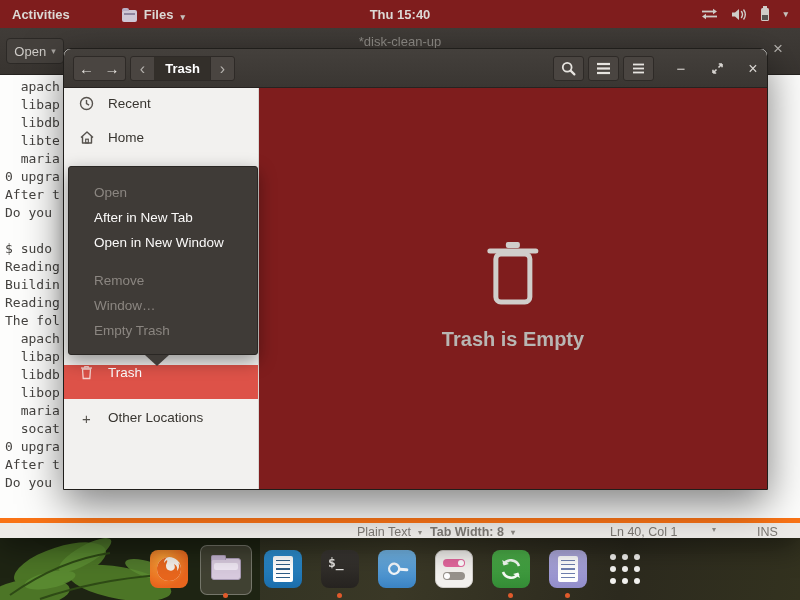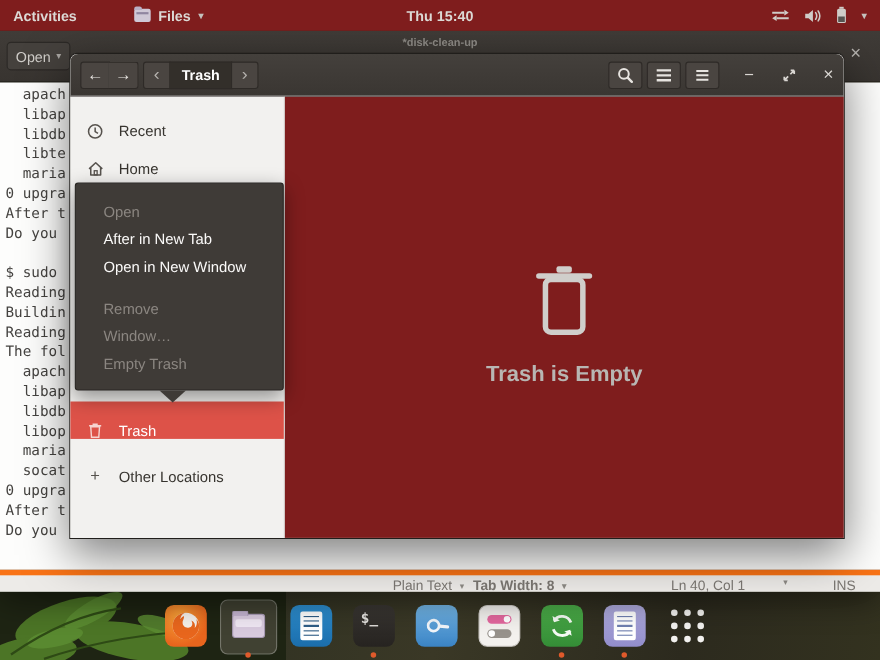--- a/index.html
+++ b/index.html
@@ -8,39 +8,39 @@
 
   
   .wallpaper { position:absolute; inset:0; z-index:0;
     background:linear-gradient(100deg,#22251a 0%,#2f3122 30%,#3a3826 55%,#2c2a1e 80%,#33321f 100%); }
   .wallpaper svg { position:absolute; left:0; bottom:0; }
 
   
   .topbar { position:absolute; left:0; top:0; width:800px; height:28px; background:#7f1d1d; z-index:40;
     color:#dcd9d5; font-size:13px; font-weight:600; display:flex; align-items:center; }
   .tb-activities { margin-left:12px; }
-  .tb-appmenu { margin-left:52px; display:flex; align-items:center; gap:7px; }
+  .tb-appmenu { margin-left:52px; display:flex; align-items:flex-end; gap:7px; }
   .tb-folder { width:15px; height:12px; background:#cfc8d6; border-radius:2px; position:relative; }
   .tb-folder::before { content:""; position:absolute; left:0; top:-2px; width:7px; height:3px; background:#b9b0c6; border-radius:2px 2px 0 0;}
   .tb-folder::after { content:""; position:absolute; left:2px; top:3px; right:2px; height:2px; background:#8f86a0; }
   .tb-caret { font-size:9px; color:#c4c1bd; }
   .tb-clock { position:absolute; left:50%; transform:translateX(-50%); }
   .tb-right { position:absolute; right:12px; display:flex; align-items:center; gap:13px; }
 
   
   .gedit { position:absolute; left:0; top:28px; width:800px; height:510px; z-index:10;
     box-shadow:0 8px 28px rgba(0,0,0,.45); }
   .gedit-header { position:absolute; left:0; top:0; width:100%; height:47px;
     background:linear-gradient(#403c38,#383430); border-bottom:1px solid #262320; }
   .gedit-open { position:absolute; left:6px; top:10px; width:58px; height:26px; background:#45413d;
     border:1px solid #2c2926; border-radius:4px; color:#cfccc8; font-size:13px;
     display:flex; align-items:center; justify-content:center; gap:5px; }
   .gedit-open .tb-caret{ color:#a9a6a2; }
   .gedit-title { position:absolute; left:50%; transform:translateX(-50%); top:6px; color:#8e8b86;
-    font-size:10px; font-weight:700; }
+    font-size:13px; font-weight:400; }
   .gedit-close { position:absolute; right:12px; top:11px; width:20px; height:20px; color:#b6b3af;
     font-size:17px; line-height:19px; text-align:center; }
   .gedit-content { position:absolute; left:0; top:47px; width:100%; height:443px; background:#fdfdfc; }
   .gedit-text { position:absolute; left:5px; top:3px; font-family:"DejaVu Sans Mono", monospace;
     font-size:13px; line-height:18px; color:#454340; white-space:pre; }
   .gedit-status { position:absolute; left:0; top:490px; width:100%; height:20px; background:#edebe8;
     border-top:5px solid #f97316; color:#7b7772; font-size:12.5px; }
   .gs-item { position:absolute; top:2px; display:flex; gap:7px; align-items:center; }
   .gs-caret { font-size:8px; color:#8d8a85; }
 
@@ -62,21 +62,21 @@
   .hb-view   { left:524px; width:31px; }
   .hb-menu   { left:559px; width:31px; }
   .hb-ctl { position:absolute; top:7px; width:30px; height:25px; color:#d9d6d2; display:flex;
     align-items:center; justify-content:center; font-size:15px; }
   .hb-min { left:602px; }
   .hb-max { left:638px; }
   .hb-close { left:674px; font-size:16px; }
 
   .files-body { position:absolute; left:0; top:39px; width:703px; height:401px; display:flex; }
   .sidebar { position:relative; width:195px; height:100%; background:#f2f1ef; border-right:1px solid #d9d7d4; }
-  .sb-row { position:absolute; left:0; width:100%; height:31px; display:flex; align-items:flex-end;
+  .sb-row { position:absolute; left:0; width:100%; height:31px; display:flex; align-items:flex-start;
     padding-left:14px; gap:13px; color:#37342f; font-size:13.5px; }
   .sb-recent { top:8px; } .sb-home { top:42px; }
   .sb-trash { top:277px; height:34px; background:#dd5248; color:#ffffff; }
   .sb-other { top:322px; }
   .sb-icon { width:17px; display:flex; justify-content:center; }
   .sb-plus { font-size:15px; color:#55524d; width:17px; text-align:center; }
 
   .main { position:relative; flex:1; background:#7f1d1d; }
   .empty { position:absolute; left:50%; top:150px; transform:translateX(-50%); text-align:center; }
   .empty-title { margin-top:16px; font-size:20px; font-weight:700; color:#b8b6b3; white-space:nowrap; }

